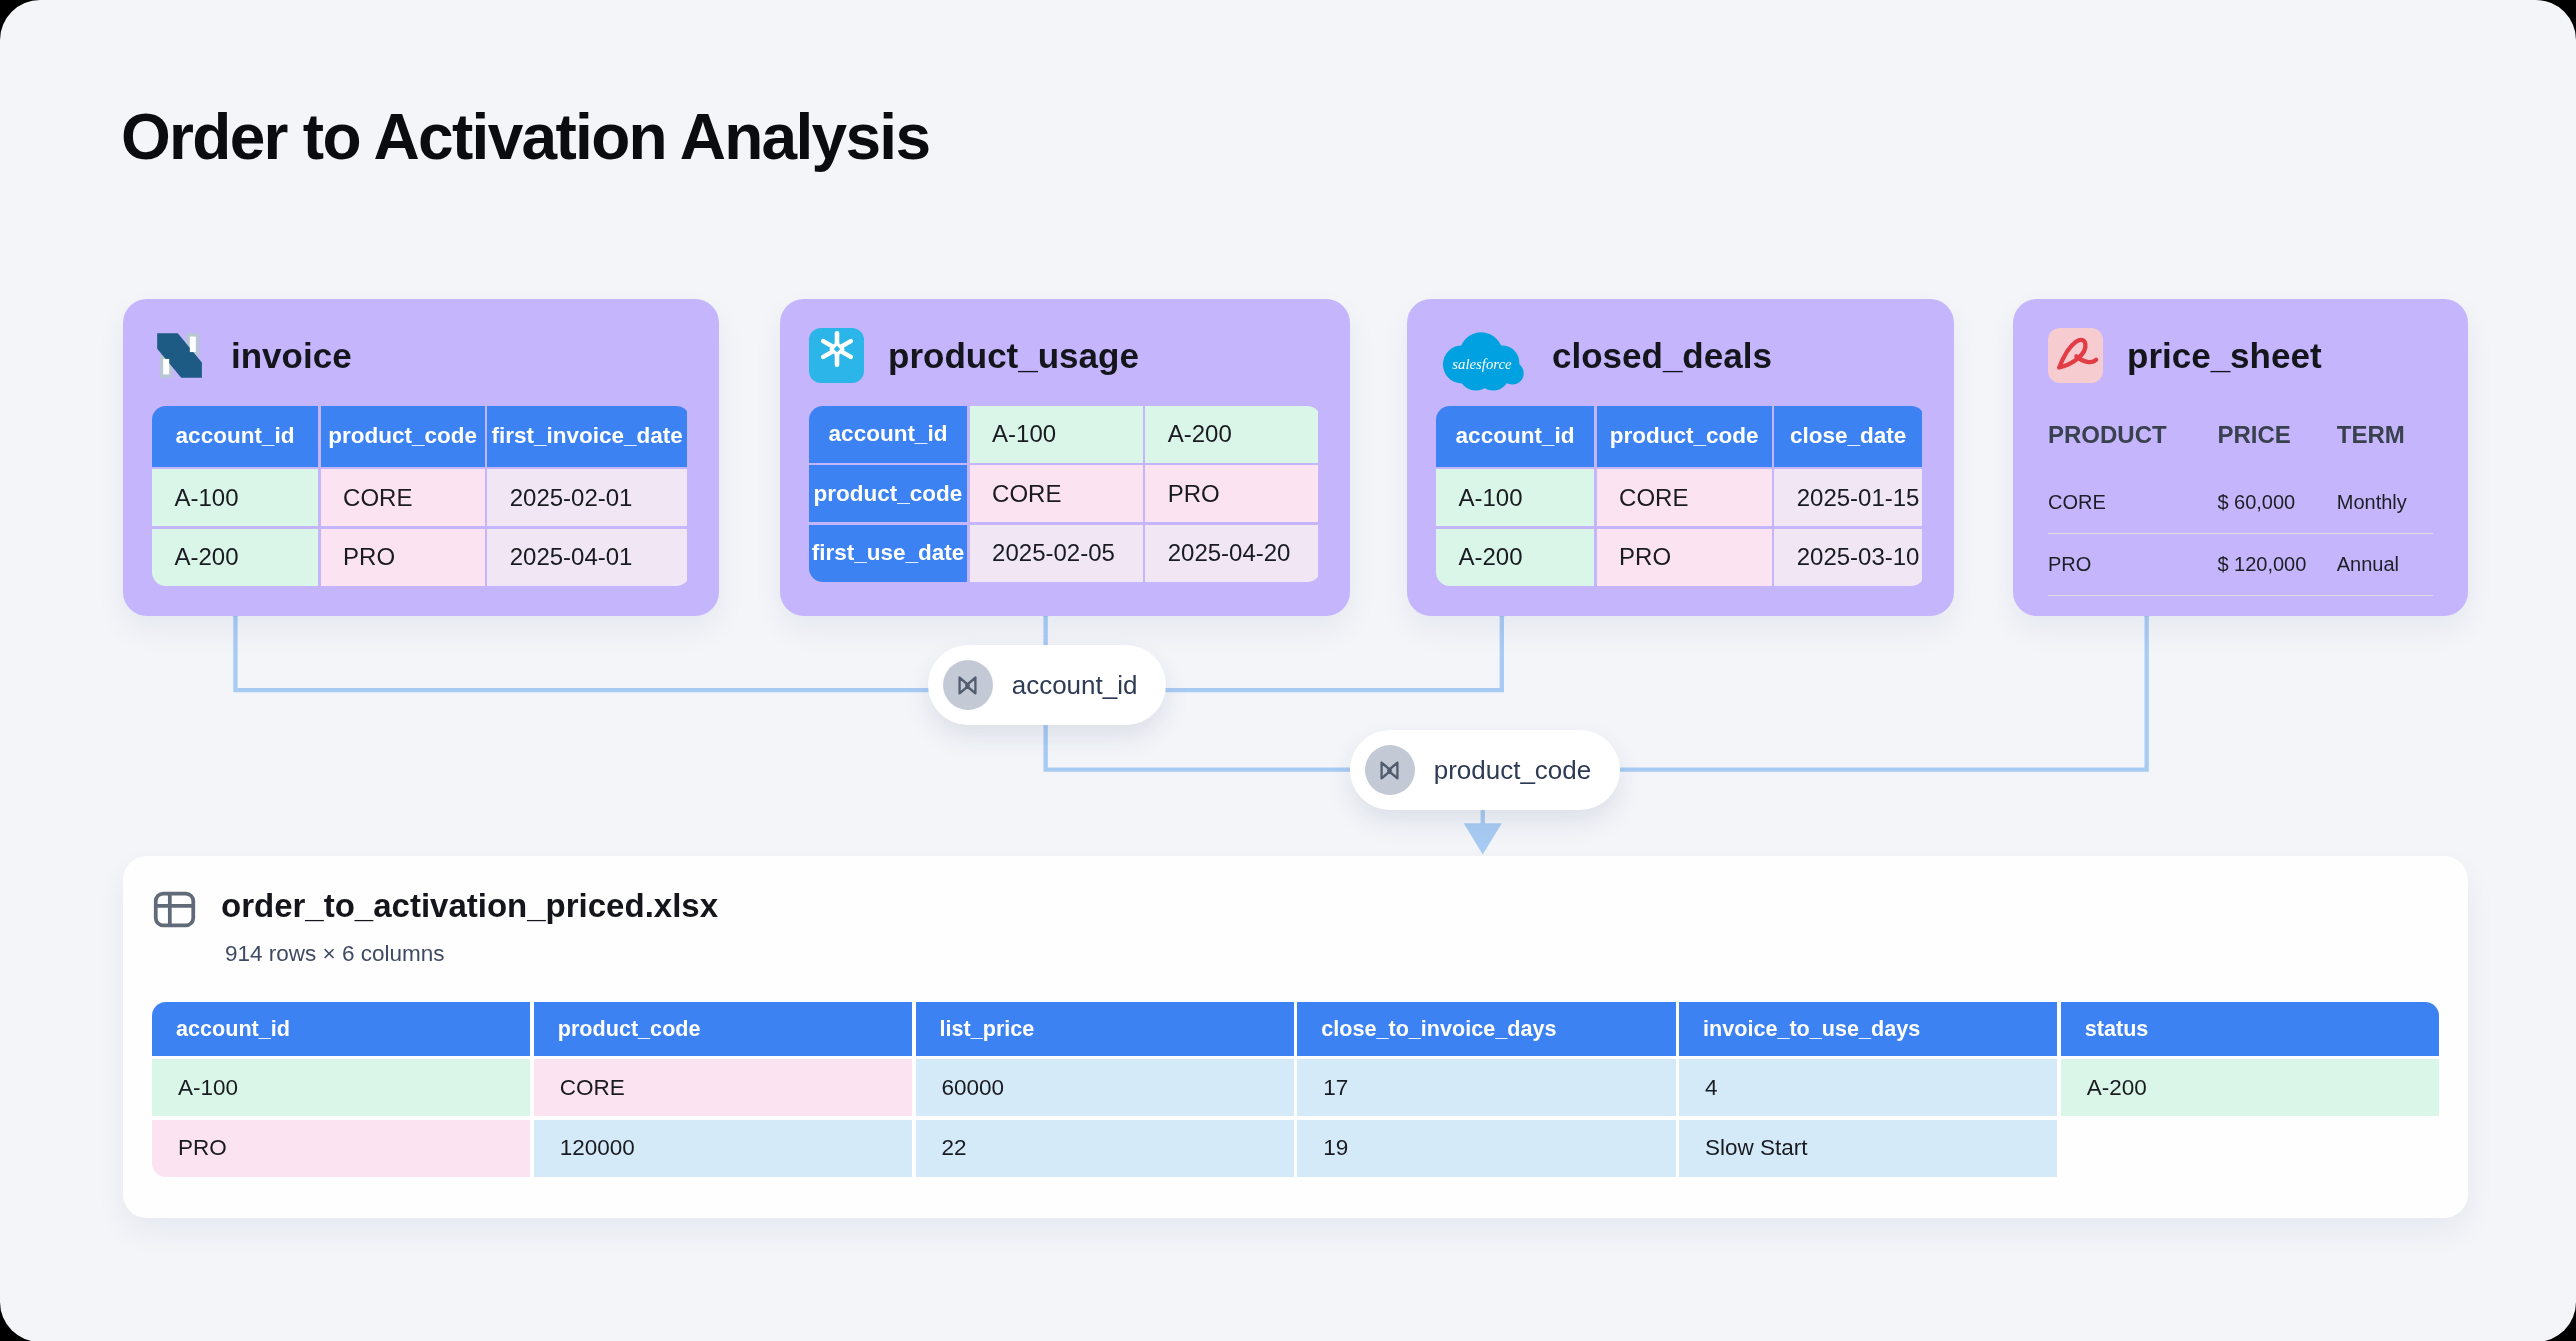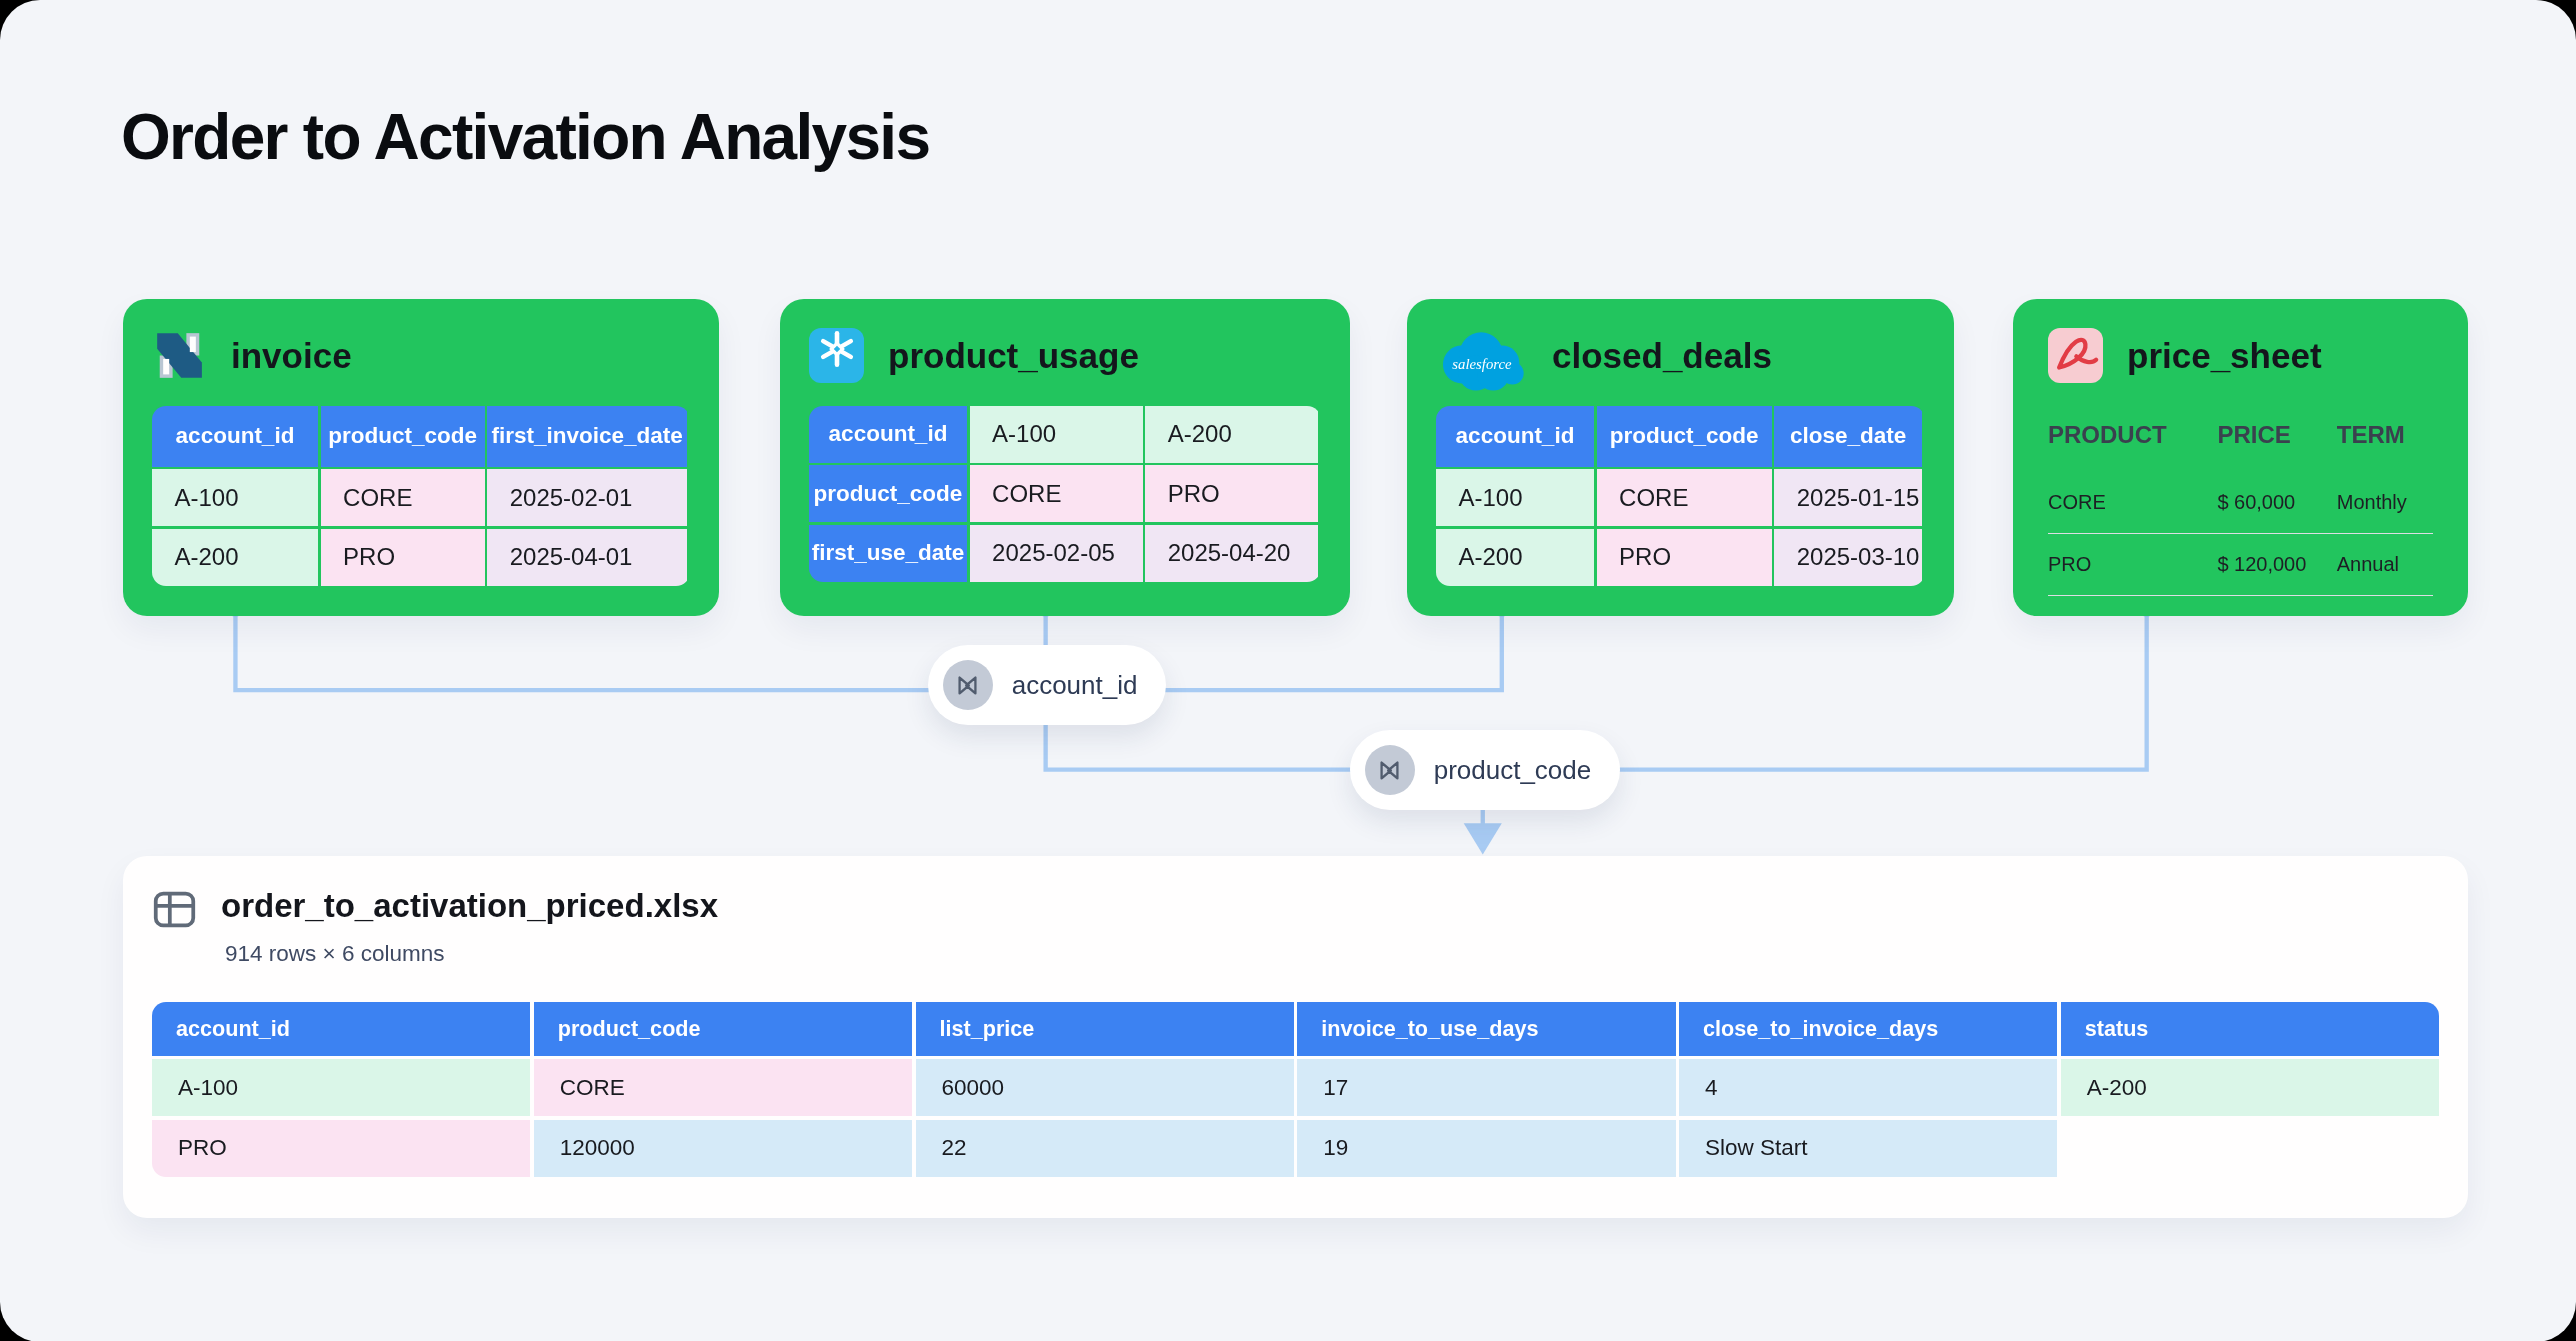--- a/index.html
+++ b/index.html
@@ -4,21 +4,21 @@
 <style>
   html,body{margin:0;padding:0;background:#000;}
   .page{position:relative;width:2576px;height:1342px;background:#f3f5f9;border-radius:40px;overflow:hidden;
         font-family:"Liberation Sans",sans-serif;color:#14161c;}
   .h1{position:absolute;left:121px;top:100px;font-size:64px;font-weight:800;letter-spacing:-1.7px;color:#0a0c10;}
 
   
   .wires{position:absolute;left:0;top:0;width:2576px;height:1342px;}
 
   
-  .card{position:absolute;top:299px;height:317px;background:#22c55e;border-radius:24px;
+  .card{position:absolute;top:299px;height:317px;background:#c4b5fd;border-radius:24px;
         box-shadow:0 14px 31px rgba(25,40,80,.06);box-sizing:border-box;padding:29px;}
   .card-head{display:flex;align-items:center;gap:24px;height:55px;}
   .app-icon{width:55px;height:55px;border-radius:12px;display:flex;justify-content:center;flex:0 0 auto;}
   .card-title{font-size:35px;font-weight:600;color:#14161c;}
 
   .tbl{display:grid;gap:2.6px;margin-top:22.5px;border-radius:14px;overflow:hidden;}
   .hc{background:#3c82f2;color:#fff;font-size:22.5px;font-weight:600;display:flex;align-items:center;justify-content:center;}
   .cell{font-size:24px;color:#191b20;display:flex;align-items:center;padding-left:22.5px;box-sizing:border-box;}
   .mint{background:#daf6e8;}
   .pinkc{background:#fbe3f2;}
@@ -216,22 +216,22 @@
         <line x1="4" y1="20" x2="44" y2="20" stroke="#606a78" stroke-width="4"></line>
       </svg>
       <div class="out-title">order_to_activation_priced.xlsx</div>
     </div>
     <div class="out-meta">914 rows × 6 columns</div>
 
     <div class="otbl">
       <div class="hc">account_id</div>
       <div class="hc">product_code</div>
       <div class="hc">list_price</div>
+      <div class="hc">close_to_invoice_days</div>
       <div class="hc">invoice_to_use_days</div>
-      <div class="hc">close_to_invoice_days</div>
       <div class="hc">status</div>
 
       <div class="cell mint">A-100</div>
       <div class="cell pinkc">CORE</div>
       <div class="cell blc">60000</div>
       <div class="cell blc">17</div>
       <div class="cell blc">4</div>
 
       <div class="cell mint">A-200</div>
       <div class="cell pinkc">PRO</div>

